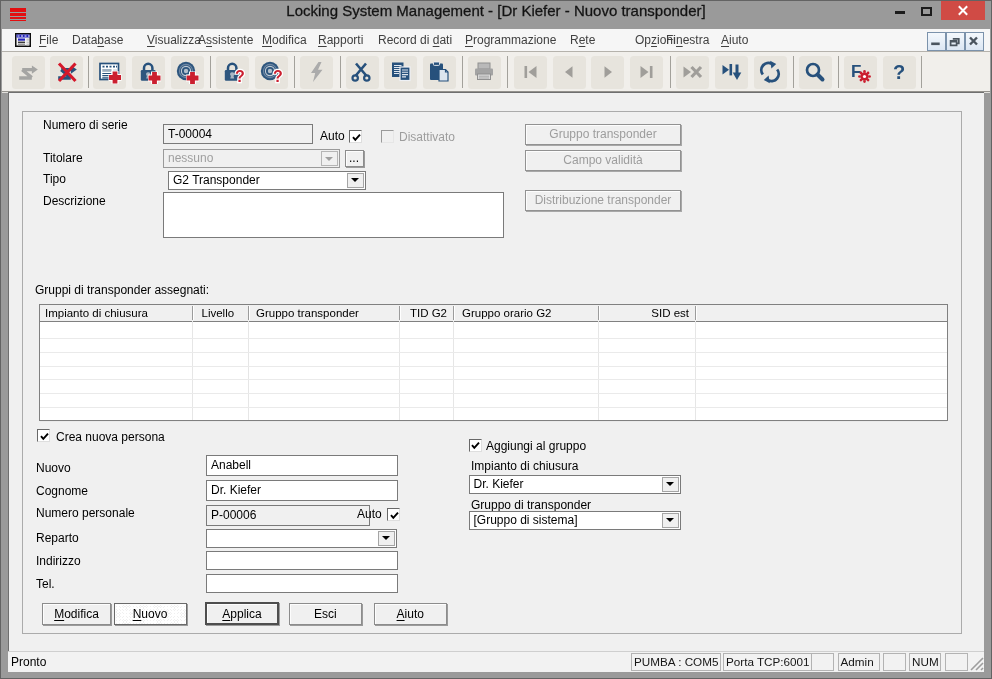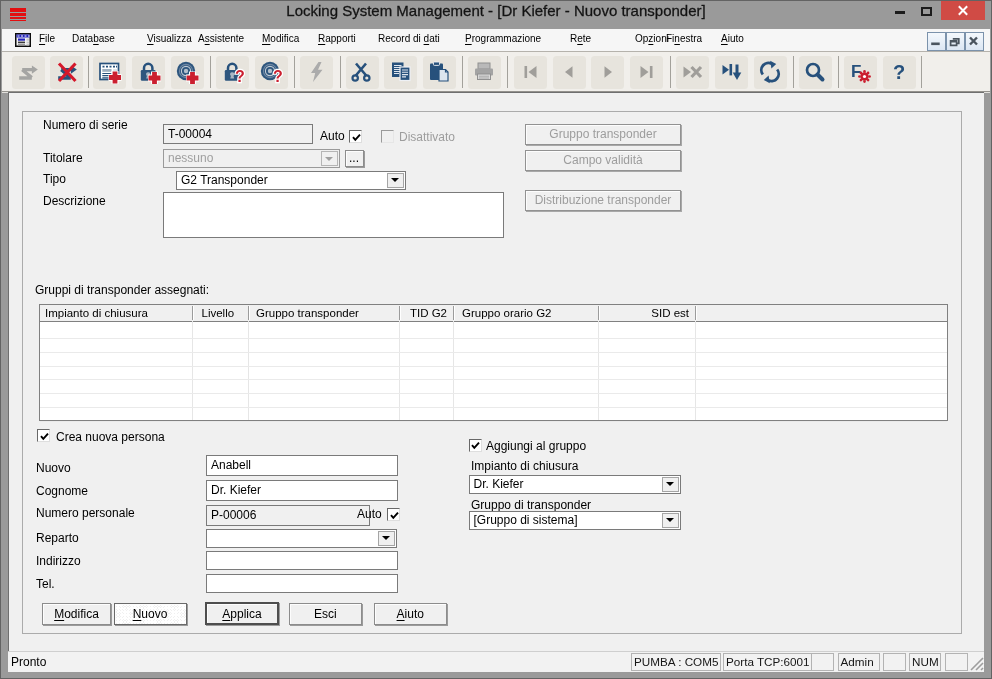--- a/index.html
+++ b/index.html
@@ -8,21 +8,21 @@
 .abs{position:absolute;}
 #outerframe{position:absolute;inset:0;border:1px solid #636363;pointer-events:none;}
 
 #titletext{left:0;top:2px;width:100%;height:18px;text-align:center;font-size:15px;color:#121212;line-height:18px;-webkit-text-stroke:0.3px #1a1a1a;}
 .redbar{left:10px;width:16px;background:#e30e10;}
 #minbox{left:895px;top:11px;width:10px;height:3px;background:#1c1c1c;}
 #maxbox{left:921px;top:6.5px;width:11px;height:9px;border:2px solid #1c1c1c;background:transparent;box-sizing:border-box;}
 #closebtn{left:941px;top:1px;width:44px;height:19px;background:#d04b45;}
 
 #menubar{left:2px;top:29px;width:988px;height:22px;background:#f6f6f6;}
-.mi{position:absolute;top:33px;font-size:10px;color:#000000;white-space:pre;}
+.mi{position:absolute;top:33px;font-size:12px;color:#404040;white-space:pre;}
 .mi u{text-decoration:underline;text-underline-offset:1.5px;}
 .mdibtn{position:absolute;top:31.5px;width:17px;height:17px;border:1px solid #7b92ab;background:linear-gradient(#f4f8fc,#dbe6f3);}
 
 #toolbar{left:2px;top:51px;width:988px;height:41px;background:#f1efeb;border-top:1px solid #b5b2ac;border-bottom:1px solid #94928d;box-sizing:border-box;box-shadow:0 1px 0 #e2e0dc;}
 .tbtn{position:absolute;top:55.5px;width:33px;height:33px;background:#e7e4dd;border-radius:3.5px;}
 .tbtn svg{position:absolute;left:50%;top:50%;transform:translate(-50%,-50%);}
 .tsep{position:absolute;top:56px;width:1px;height:32px;background:#a3a19b;}
 
 #client{left:8px;top:92px;width:976px;height:559px;background:#f0f0f0;border-left:1px solid #6f6f6f;border-top:1px solid #6f6f6f;box-sizing:border-box;}
 #panel{left:22px;top:111px;width:940px;height:523px;border:1px solid #ababab;box-sizing:border-box;}
@@ -301,21 +301,21 @@
       </svg>
     </div>
   <div class="cb-dis" style="left:381px;top:130px;"></div>
   <div class="lbl-dis" style="left:399px;top:130px;">Disattivato</div>
   <div class="btn-dis" style="left:525px;top:123.5px;width:156px;height:21px;line-height:19px;">Gruppo transponder</div>
   <div class="lbl" style="left:43px;top:150.5px;">Titolare</div>
   <div class="combo-dis" style="left:163px;top:149px;width:177px;height:19px;line-height:17px;">nessuno<span class="arr"></span><span class="tri"></span></div>
   <div class="btn" style="left:344.5px;top:150px;width:19px;height:17px;line-height:15px;">...</div>
   <div class="btn-dis" style="left:525px;top:149.5px;width:156px;height:21px;line-height:19px;">Campo validità</div>
   <div class="lbl" style="left:43px;top:171.5px;">Tipo</div>
-  <div class="combo" style="left:176px;top:170.5px;width:230px;height:19px;line-height:17px;">G2 Transponder<span class="arr"></span><span class="tri"></span></div>
+  <div class="combo" style="left:168px;top:170.5px;width:198px;height:19px;line-height:17px;">G2 Transponder<span class="arr"></span><span class="tri"></span></div>
   <div class="lbl" style="left:43px;top:194px;">Descrizione</div>
   <div class="tbox" style="left:163px;top:192px;width:341px;height:46px;"></div>
   <div class="btn-dis" style="left:525px;top:189.5px;width:156px;height:21px;line-height:19px;">Distribuzione transponder</div>
 
   <div class="lbl" style="left:35px;top:283px;">Gruppi di transponder assegnati:</div>
   <div class="abs" id="grid">
   <div id="gridhead">
   <div class="hcell" style="left:5px;">Impianto di chiusura</div>
   <div class="hcell" style="left:161.5px;">Livello</div>
   <div class="hcell" style="left:216px;">Gruppo transponder</div>

